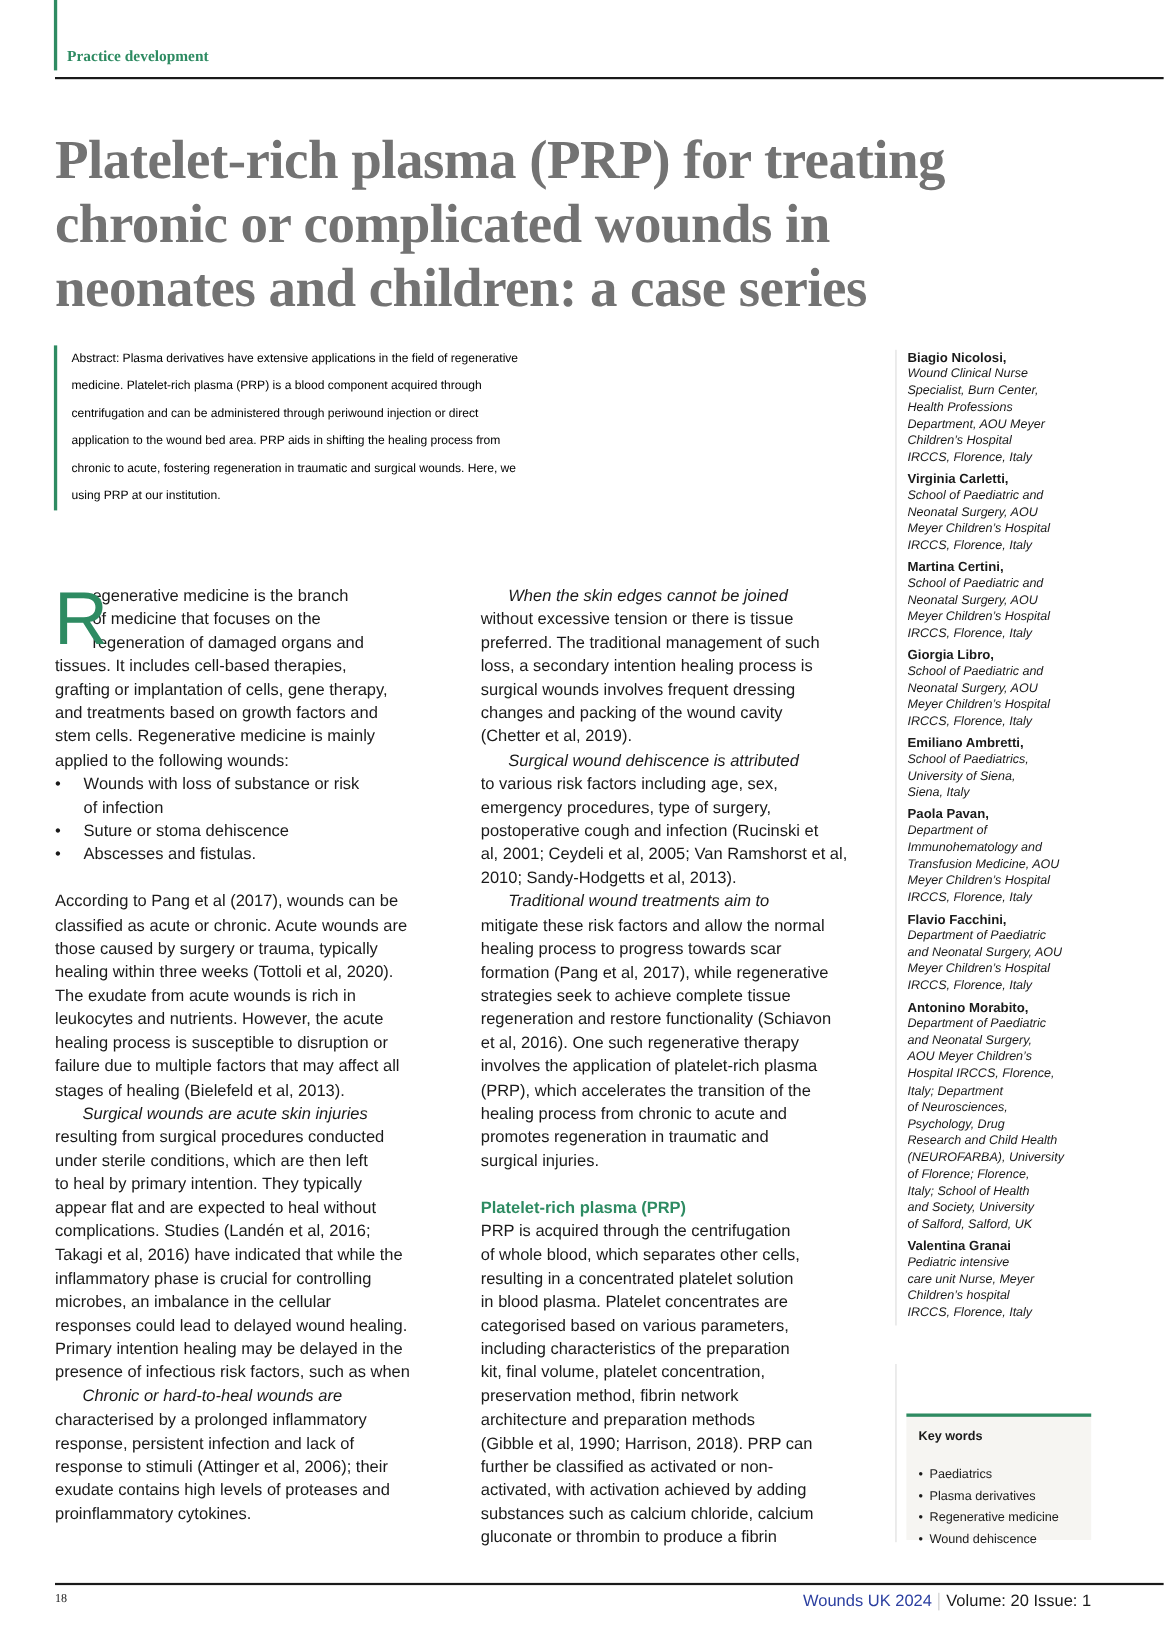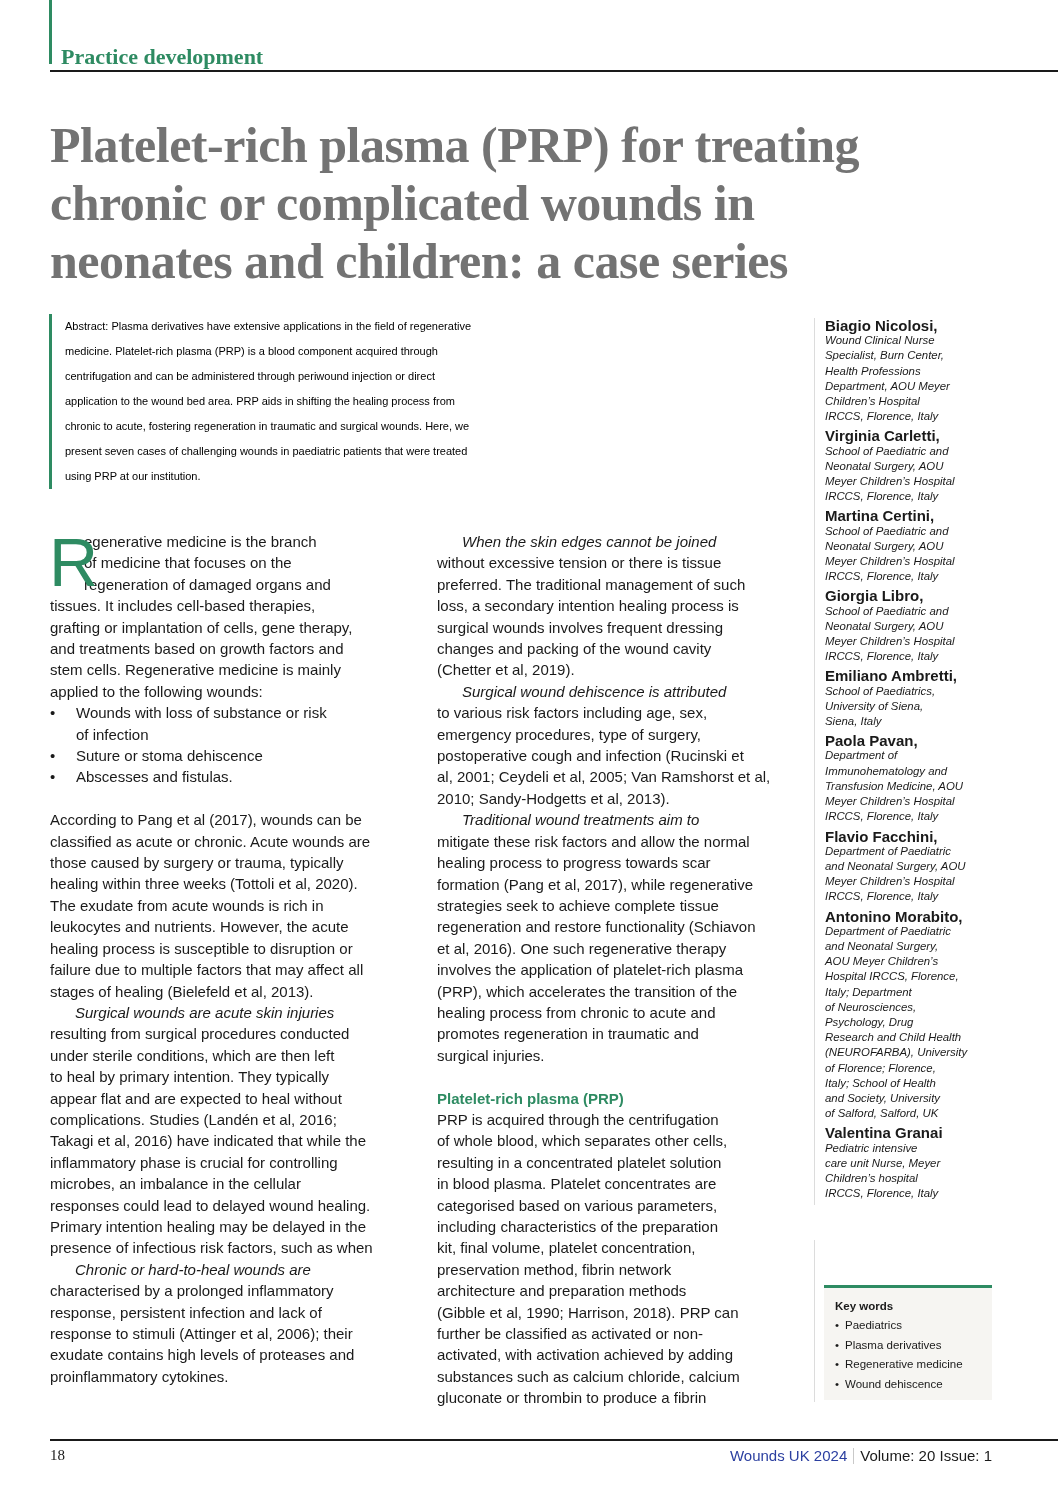--- a/index.html
+++ b/index.html
@@ -1,20 +1,20 @@
 <!DOCTYPE html>
 <html><head>
 <meta charset="utf-8">
 <style>
   * { box-sizing: border-box; margin: 0; padding: 0; }
   html, body { width: 1058px; height: 1497px; background: #ffffff; overflow: hidden; }
   body { position: relative; font-family: "Liberation Sans", "DejaVu Sans", sans-serif; color: #1a1a1a; }
 
   .section-bar { position: absolute; left: 49px; top: 0; width: 3px; height: 64px; background: #2e8b62; }
-  .section-label { position: absolute; left: 61px; top: 44px; font-family: "Liberation Serif", "DejaVu Serif", serif; font-weight: bold; font-size: 22px; color: #2e8b62; }
+  .section-label { position: absolute; left: 61px; top: 44px; font-family: "Liberation Serif", "DejaVu Serif", serif; font-weight: bold; font-size: 14px; color: #2e8b62; }
   .top-rule { position: absolute; left: 50px; right: 0; top: 70px; height: 2px; background: #1a1a1a; }
 
   .title { position: absolute; left: 50px; top: 116px; width: 930px; font-family: "Liberation Serif", "DejaVu Serif", serif; font-weight: bold; font-size: 50px; line-height: 58px; color: #737373; letter-spacing: -0.5px; }
   .title span { display: block; }
 
   .abstract { position: absolute; left: 49px; top: 314px; width: 752px; border-left: 3px solid #2e8b62; padding-left: 13px; }
   .abstract-line { display: block; font-size: 11px; line-height: 25px; color: #000000; white-space: nowrap; }
 
   .col { position: absolute; top: 531px; font-size: 15px; line-height: 21.4px; color: #1a1a1a; }
   .col-left { left: 50px; width: 362px; }
@@ -25,31 +25,31 @@
   .dropcap { position: absolute; left: -1px; top: 2px; font-size: 68px; line-height: 58px; color: #2e8b62; font-family: "Liberation Sans", sans-serif; }
   .dc-line { padding-left: 34px; }
   .bullet { display: flex; white-space: nowrap; }
   .bullet .dot { width: 26px; flex: none; }
   .bullet-cont { padding-left: 26px; }
   .gap { height: 21.4px; }
   .subhead { color: #2e8b62; font-weight: bold; font-size: 15px; }
 
   .authors { position: absolute; left: 814px; top: 318px; width: 190px; border-left: 1px solid #dcdcdc; padding-left: 10px; }
   .author { margin-bottom: 4px; }
-  .author-name { display: block; font-weight: bold; font-size: 15px; line-height: 15.2px; color: #1a1a1a; }
+  .author-name { display: block; font-weight: bold; font-size: 12px; line-height: 15.2px; color: #1a1a1a; }
   .aff-line { display: block; font-style: italic; font-size: 11.4px; line-height: 15.2px; color: #1a1a1a; white-space: nowrap; }
 
   .kw-left-rule { position: absolute; left: 814px; top: 1240px; width: 1px; height: 162px; background: #dcdcdc; }
   .keywords { position: absolute; left: 824px; top: 1285px; width: 168px; height: 115px; background: #f6f5f2; border-top: 3px solid #2e8b62; padding: 10px 0 0 11px; }
-  .kw-title { display: block; font-weight: bold; font-size: 11.5px; line-height: 16px; margin-bottom: 2px; }
+  .kw-title { display: block; font-weight: bold; font-size: 11.5px; line-height: 16px; margin-bottom: 18px; }
   .kw-item { display: block; font-size: 11.5px; line-height: 19.5px; white-space: nowrap; }
   .kw-item::before { content: "\2022"; display: inline-block; width: 10px; }
 
   .bottom-rule { position: absolute; left: 50px; right: 0; top: 1439px; height: 2px; background: #1a1a1a; }
-  .page-num { position: absolute; left: 50px; top: 1447px; font-family: "Liberation Serif", "DejaVu Serif", serif; font-size: 15px; color: #1a1a1a; }
+  .page-num { position: absolute; left: 50px; top: 1447px; font-family: "Liberation Serif", "DejaVu Serif", serif; font-size: 11px; color: #1a1a1a; }
   .footer-right { position: absolute; right: 66px; top: 1447px; font-family: Liberation Sans, sans-serif; font-size: 15px; display: flex; align-items: center; }
   .journal { color: #2b3fa0; }
   .sep { width: 1px; height: 16px; background: #c9c9c9; margin: 0 6px; }
   .volume { color: #1a1a1a; }
 </style>
 </head>
 <body>
 
 <div class="section-bar"></div>
 <div class="section-label">Practice development</div>
@@ -60,21 +60,20 @@
   <span>chronic or complicated wounds in</span>
   <span>neonates and children: a case series</span>
 </h1>
 
 <div class="abstract">
   <span class="abstract-line">Abstract: Plasma derivatives have extensive applications in the field of regenerative</span>
   <span class="abstract-line">medicine. Platelet-rich plasma (PRP) is a blood component acquired through</span>
   <span class="abstract-line">centrifugation and can be administered through periwound injection or direct</span>
   <span class="abstract-line">application to the wound bed area. PRP aids in shifting the healing process from</span>
   <span class="abstract-line">chronic to acute, fostering regeneration in traumatic and surgical wounds. Here, we</span>
-  <span class="abstract-line">present seven cases of challenging wounds in paediatric patients that were treated</span>
   <span class="abstract-line">using PRP at our institution.</span>
 </div>
 
 <div class="col col-left">
   <div class="dropcap-wrap">
     <span class="dropcap">R</span>
     <span class="line dc-line">egenerative medicine is the branch</span>
     <span class="line dc-line">of medicine that focuses on the</span>
     <span class="line dc-line">regeneration of damaged organs and</span>
     <span class="line">tissues. It includes cell-based therapies,</span>

